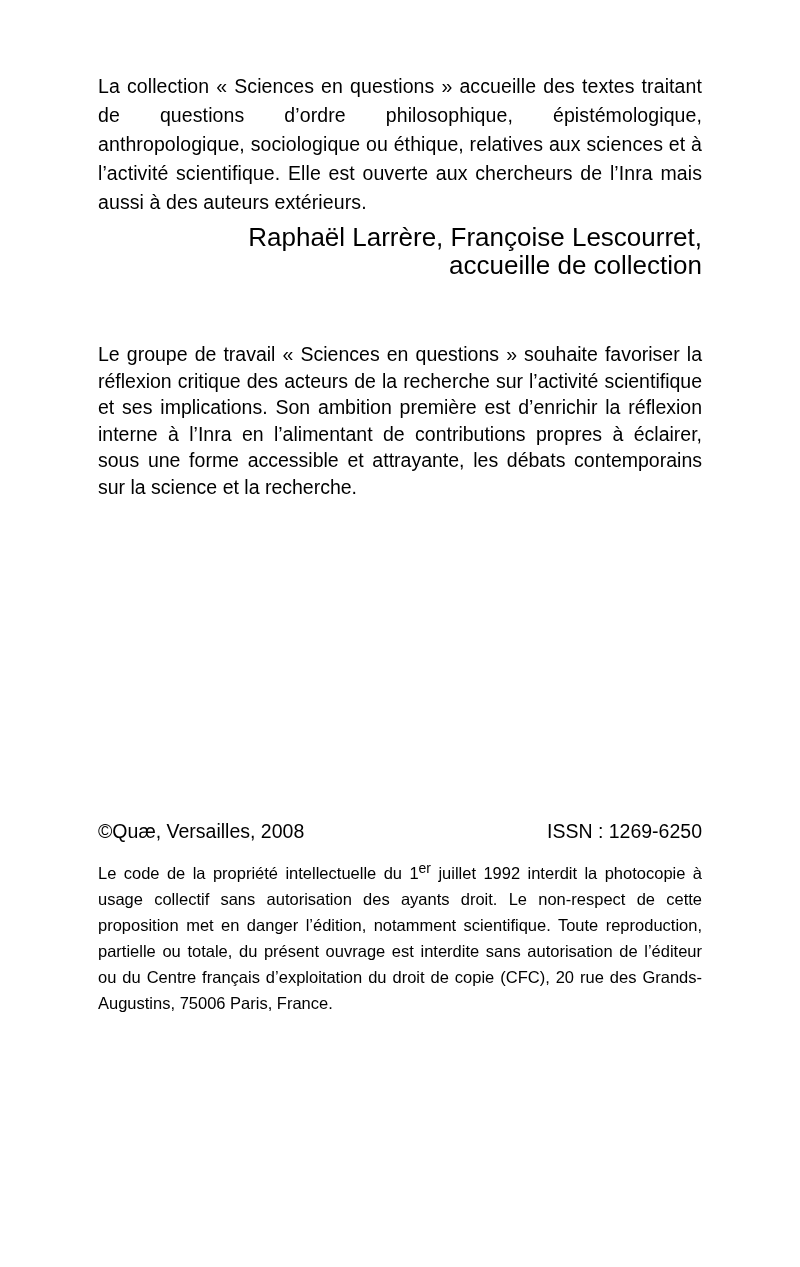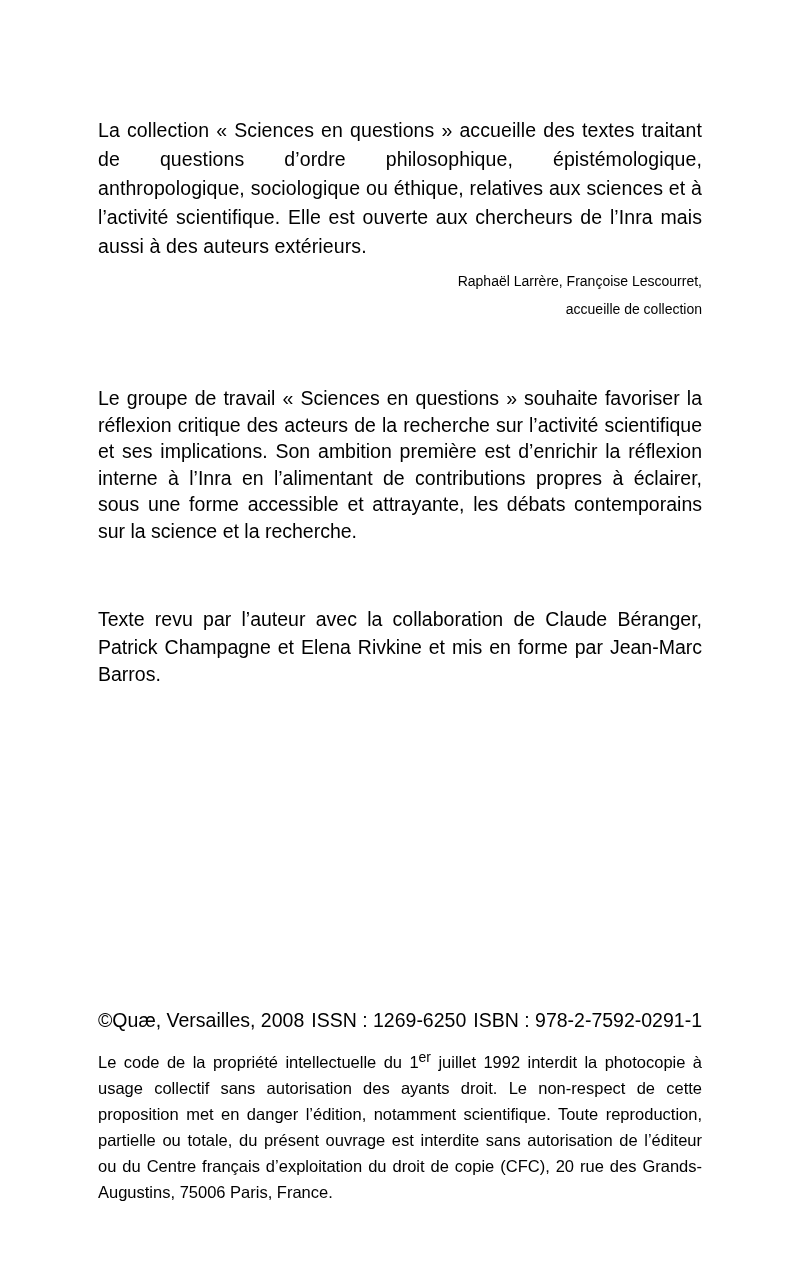--- a/index.html
+++ b/index.html
@@ -7,35 +7,35 @@
     padding: 0;
     background: #ffffff;
   }
   .page {
     position: relative;
     width: 800px;
     height: 1267px;
     margin: 0 auto;
     background: #ffffff;
     box-sizing: border-box;
-    padding: 116px 98px 0 98px;
+    padding: 72px 98px 0 98px;
     font-family: "Liberation Sans", "DejaVu Sans", sans-serif;
     color: #000000;
     overflow: hidden;
   }
   .para {
     margin: 0;
     font-size: 19.5px;
     line-height: 29px;
     text-align: justify;
     letter-spacing: 0.1px;
   }
   .attribution {
     margin-top: 6px;
-    font-size: 14px;
+    font-size: 26px;
     line-height: 28px;
     text-align: right;
   }
   .mission {
     margin-top: 62px;
     font-size: 19.5px;
     line-height: 26.5px;
     text-align: justify;
   }
   .credits {
@@ -72,25 +72,23 @@
 
   <p class="para">La collection « Sciences en questions » accueille des textes traitant de questions d’ordre philosophique, épistémologique, anthropologique, sociologique ou éthique, relatives aux sciences et à l’activité scientifique. Elle est ouverte aux chercheurs de l’Inra mais aussi à des auteurs extérieurs.</p>
 
   <div class="attribution">
     <div>Raphaël Larrère, Françoise Lescourret,</div>
     <div>accueille de collection</div>
   </div>
 
   <p class="mission">Le groupe de travail « Sciences en questions » souhaite favoriser la réflexion critique des acteurs de la recherche sur l’activité scientifique et ses implications. Son ambition première est d’enrichir la réflexion interne à l’Inra en l’alimentant de contributions propres à éclairer, sous une forme accessible et attrayante, les débats contemporains sur la science et la recherche.</p>
 
-  <p class="credits">Texte revu par l’auteur avec la collaboration de Claude Béranger, Patrick Champagne et Elena Rivkine et mis en forme par Jean-Marc Barros.</p>
 
   <div class="imprint">
     <span>©Quæ, Versailles, 2008</span>
     <span>ISSN : 1269-6250</span>
-    <span>ISBN : 978-2-7592-0291-1</span>
   </div>
 
   <p class="legal">
     <span>Le code de la propriété intellectuelle du 1</span><sup>er</sup><span> juillet 1992 interdit la photocopie à usage collectif sans autorisation des ayants droit. Le non-respect de cette proposition met en danger l’édition, notamment scientifique. Toute reproduction, partielle ou totale, du présent ouvrage est interdite sans autorisation de l’éditeur ou du Centre français d’exploitation du droit de copie (CFC), 20 rue des Grands-Augustins, 75006 Paris, France.</span>
   </p>
 
 </div>
 
 </body></html>

